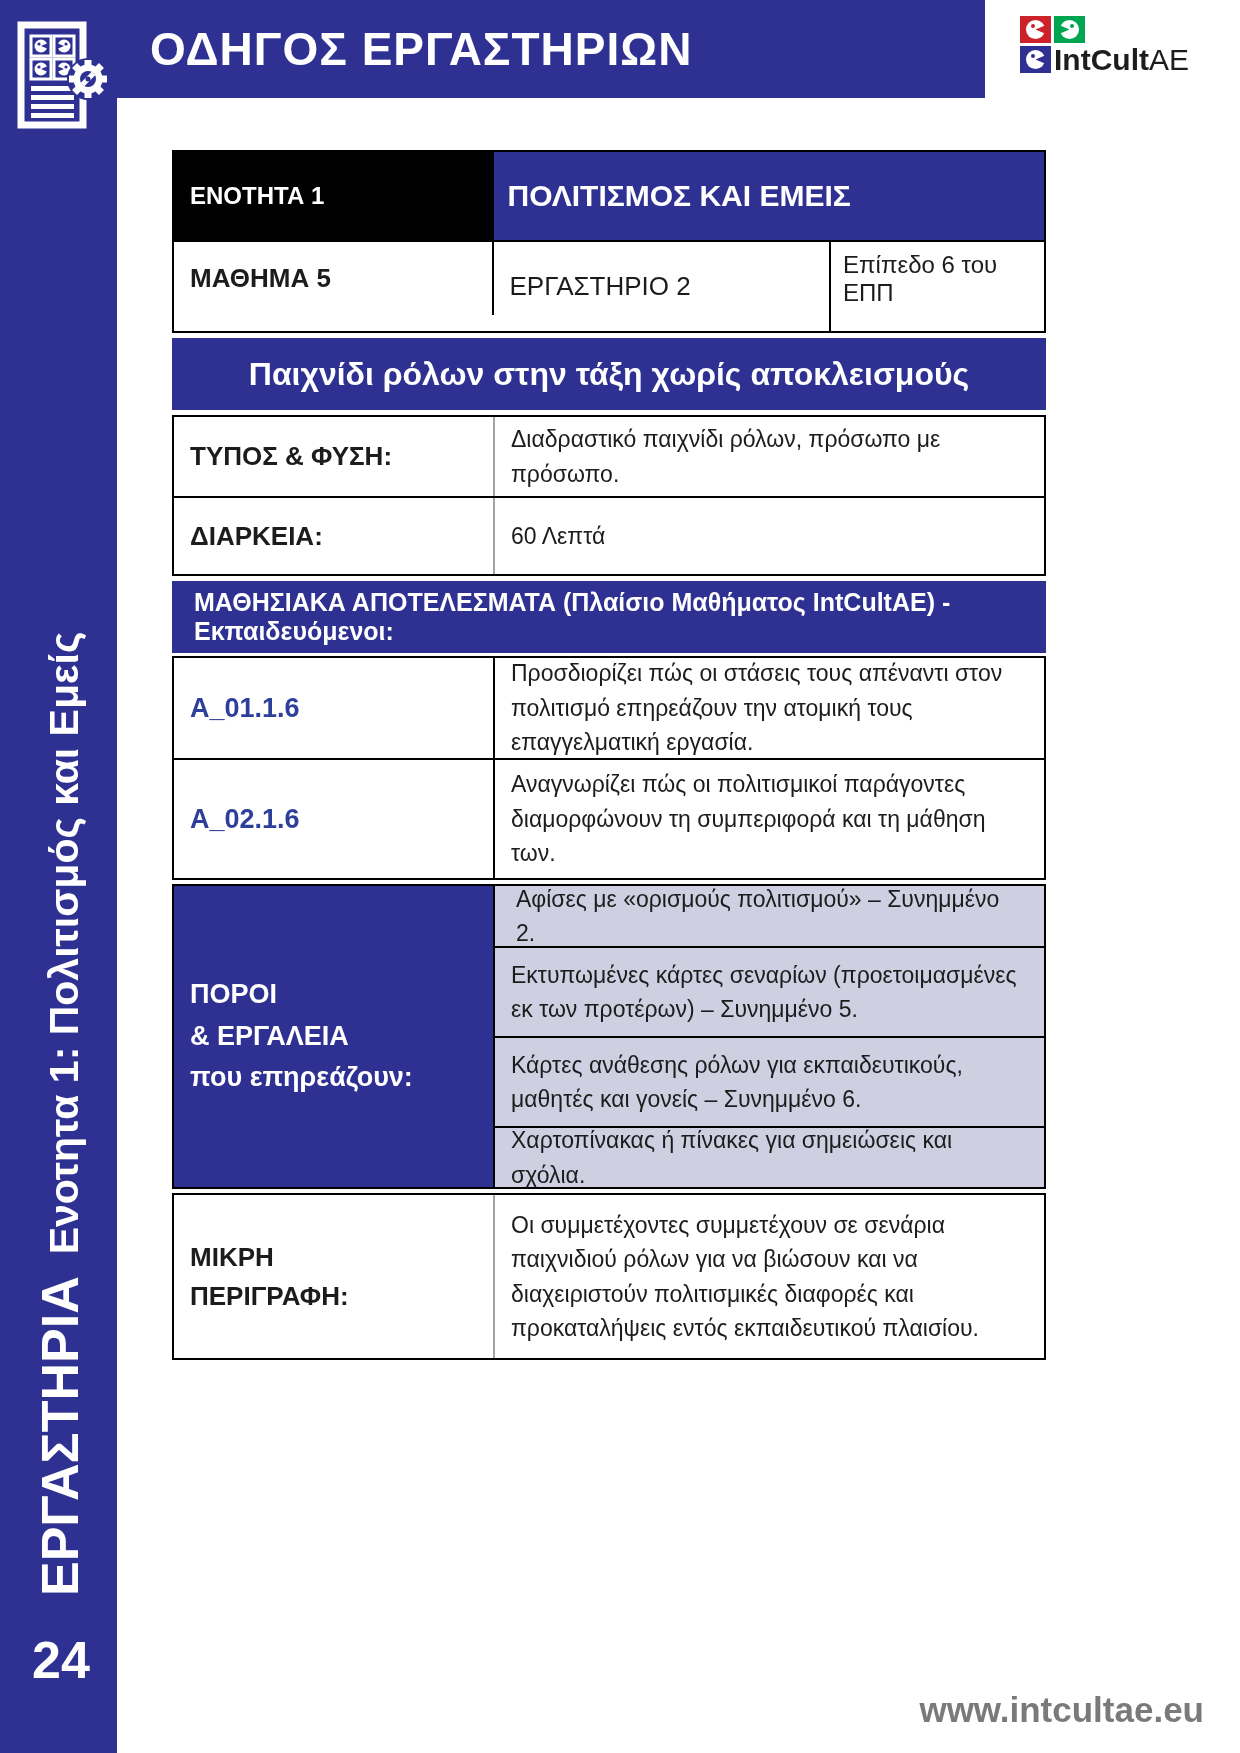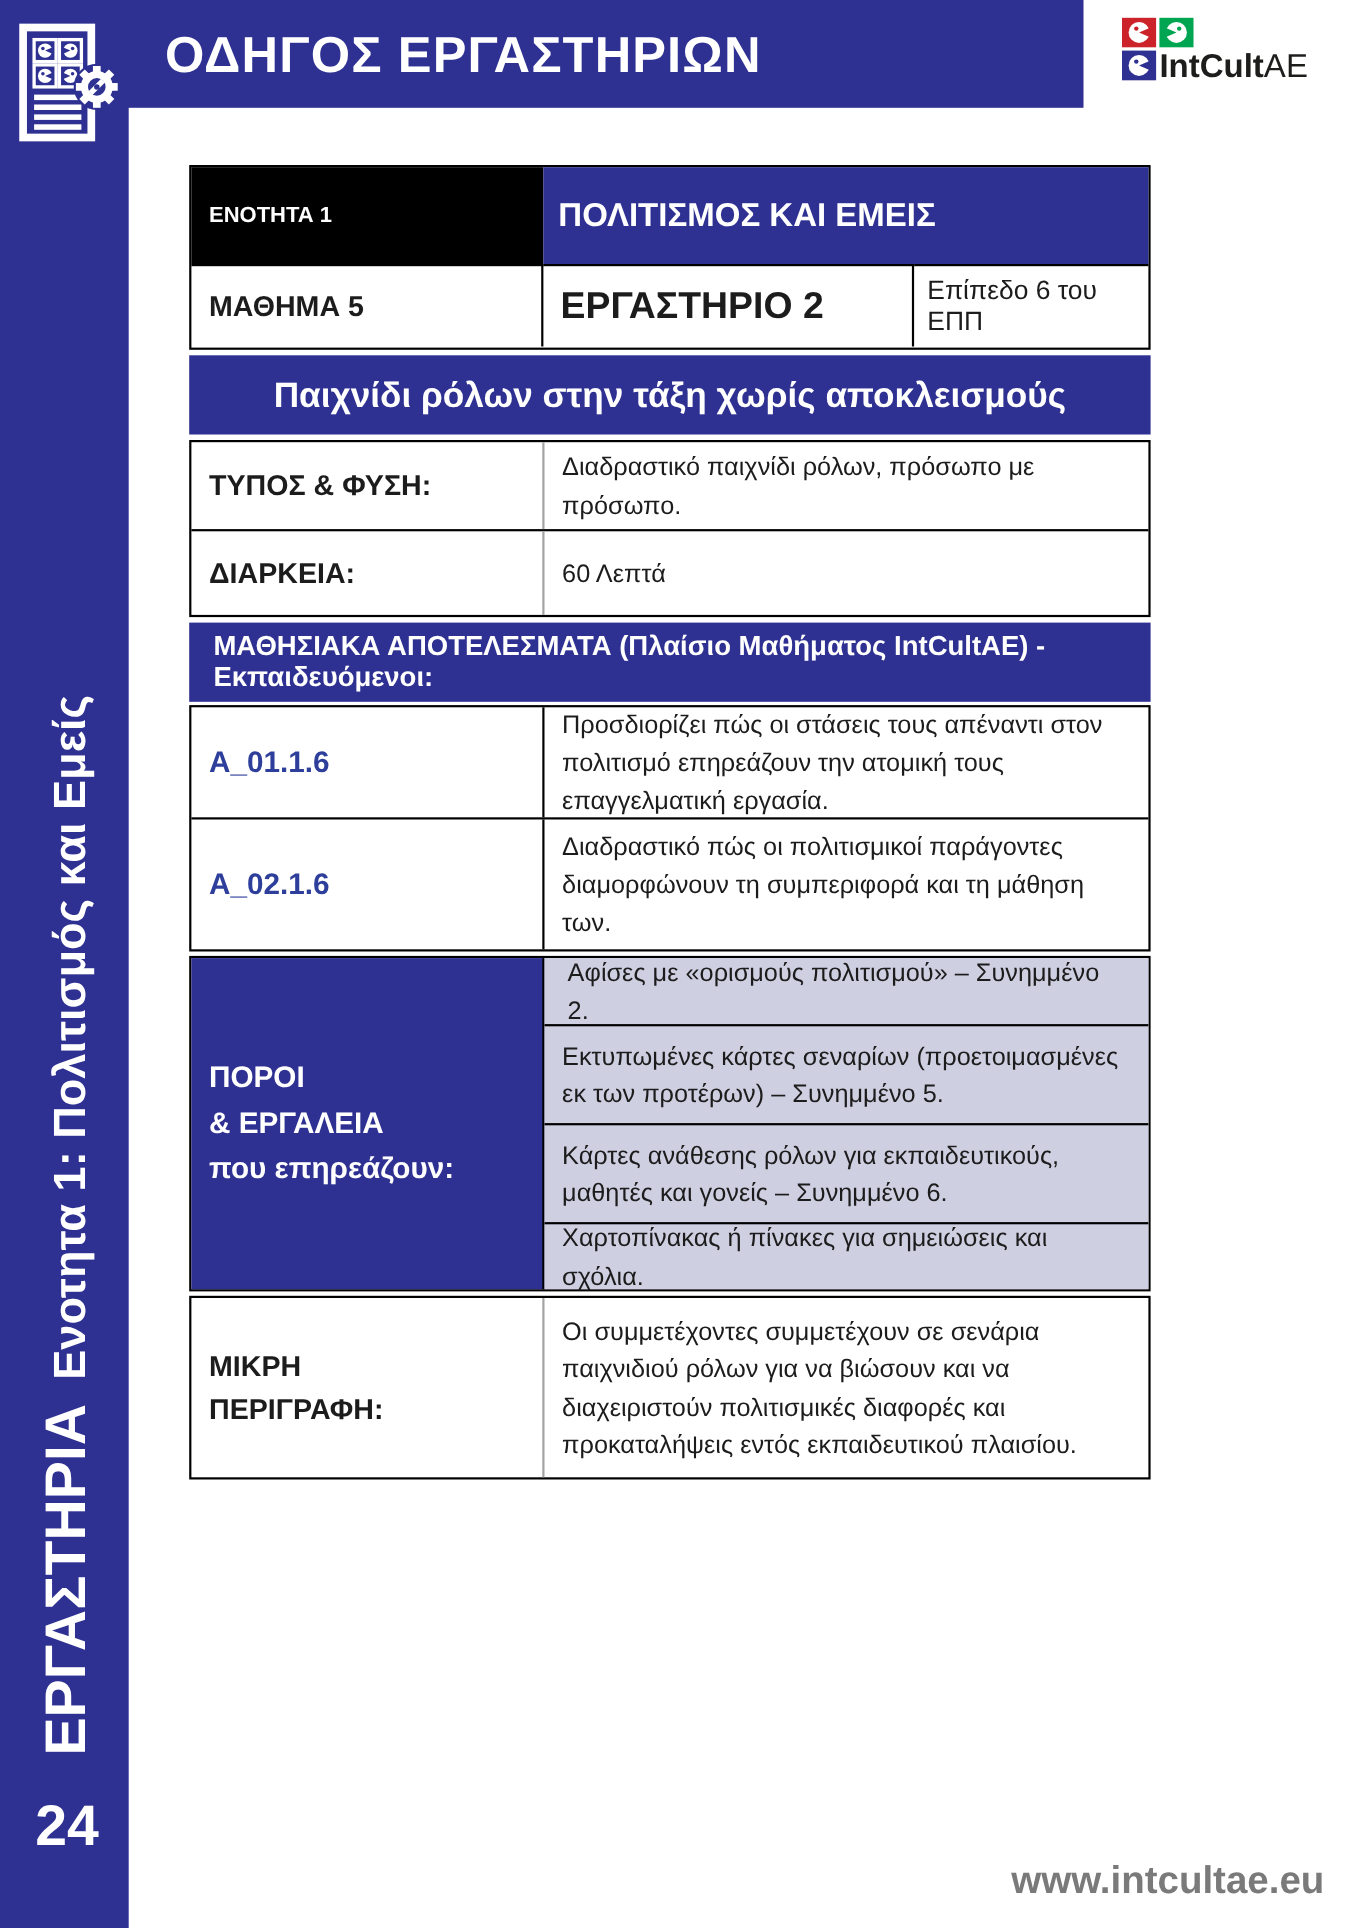--- a/index.html
+++ b/index.html
@@ -25,24 +25,24 @@
   
   .footer-link { position:absolute; right:36px; top:1690px; color:#7a7a7a; font-size:35px; font-weight:bold; }
 
   
   .doc-table { position:absolute; left:172px; top:150px; width:874px; }
   .block { border:2px solid #000; }
   .gap { height:5px; }
   .row { display:flex; }
   .cell { display:flex; flex-direction:column; justify-content:center; }
 
-  .cell-unit { width:321px; height:88px; background:#000000; color:#fff; font-size:20px; font-weight:bold; padding-left:16px; }
+  .cell-unit { width:321px; height:88px; background:#000000; color:#fff; font-size:24px; font-weight:bold; padding-left:16px; }
   .cell-unit-title { width:553px; height:88px; background:#2e3192; color:#fff; font-size:30px; font-weight:bold; padding-left:14px; }
   .cell-lesson { width:321px; height:75px; font-size:26px; font-weight:bold; padding-left:16px; border-top:2px solid #000; border-right:2px solid #000; }
-  .cell-lab { width:339px; height:75px; font-size:34px; font-weight:bold; padding-left:16px; border-top:2px solid #000; border-right:2px solid #000; }
+  .cell-lab { width:339px; height:91px; font-size:26px; font-weight:normal; padding-left:16px; border-top:2px solid #000; border-right:2px solid #000; }
   .cell-level { width:214px; height:76px; font-size:24px; padding-left:12px; border-top:2px solid #000; }
 
   .banner { background:#2e3192; color:#ffffff; font-weight:bold; display:flex; align-items:center; }
   .banner-activity { height:72px; font-size:32px; justify-content:center; }
   .banner-outcomes { height:72px; font-size:25px; padding-left:22px; }
 
   .label-cell { width:321px; font-size:26px; font-weight:bold; padding-left:16px; border-right:2px solid #a3a3a3; line-height:1.5; }
   .value-cell { flex:1; font-size:23px; padding:10px 24px 10px 16px; line-height:1.5; }
   .r-type .cell { height:79px; }
   .r-duration .cell { height:76px; }
@@ -188,21 +188,21 @@
     <div class="banner banner-outcomes">ΜΑΘΗΣΙΑΚΑ ΑΠΟΤΕΛΕΣΜΑΤΑ (Πλαίσιο Μαθήματος IntCultAE) - Εκπαιδευόμενοι:</div>
     <div class="gap" style="height:3px;"></div>
 
     <div class="block">
       <div class="row r-outcome1">
         <div class="cell code-cell">A_01.1.6</div>
         <div class="cell value-cell">Προσδιορίζει πώς οι στάσεις τους απέναντι στον πολιτισμό επηρεάζουν την ατομική τους επαγγελματική εργασία.</div>
       </div>
       <div class="row r-outcome2">
         <div class="cell code-cell">A_02.1.6</div>
-        <div class="cell value-cell">Διαδραστικό πώς οι πολιτισμικοί παράγοντες διαμορφώνουν τη συμπεριφορά και τη μάθηση των.</div>
+        <div class="cell value-cell">Αναγνωρίζει πώς οι πολιτισμικοί παράγοντες διαμορφώνουν τη συμπεριφορά και τη μάθηση των.</div>
       </div>
     </div>
 
     <div class="gap" style="height:4px;"></div>
 
     <div class="block resources-block">
       <div class="resources-label">
         <span>ΠΟΡΟΙ</span>
         <span>&amp; ΕΡΓΑΛΕΙΑ</span>
         <span>που επηρεάζουν:</span>

